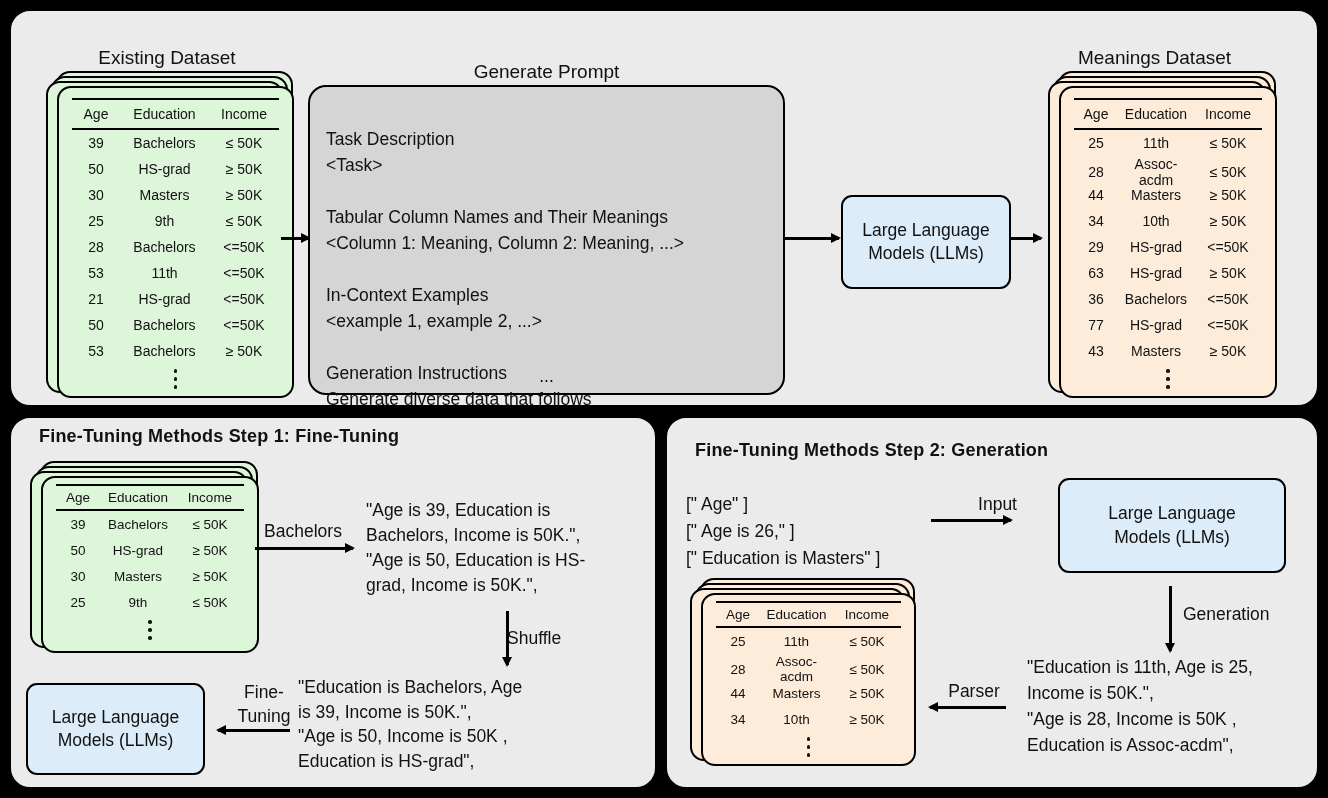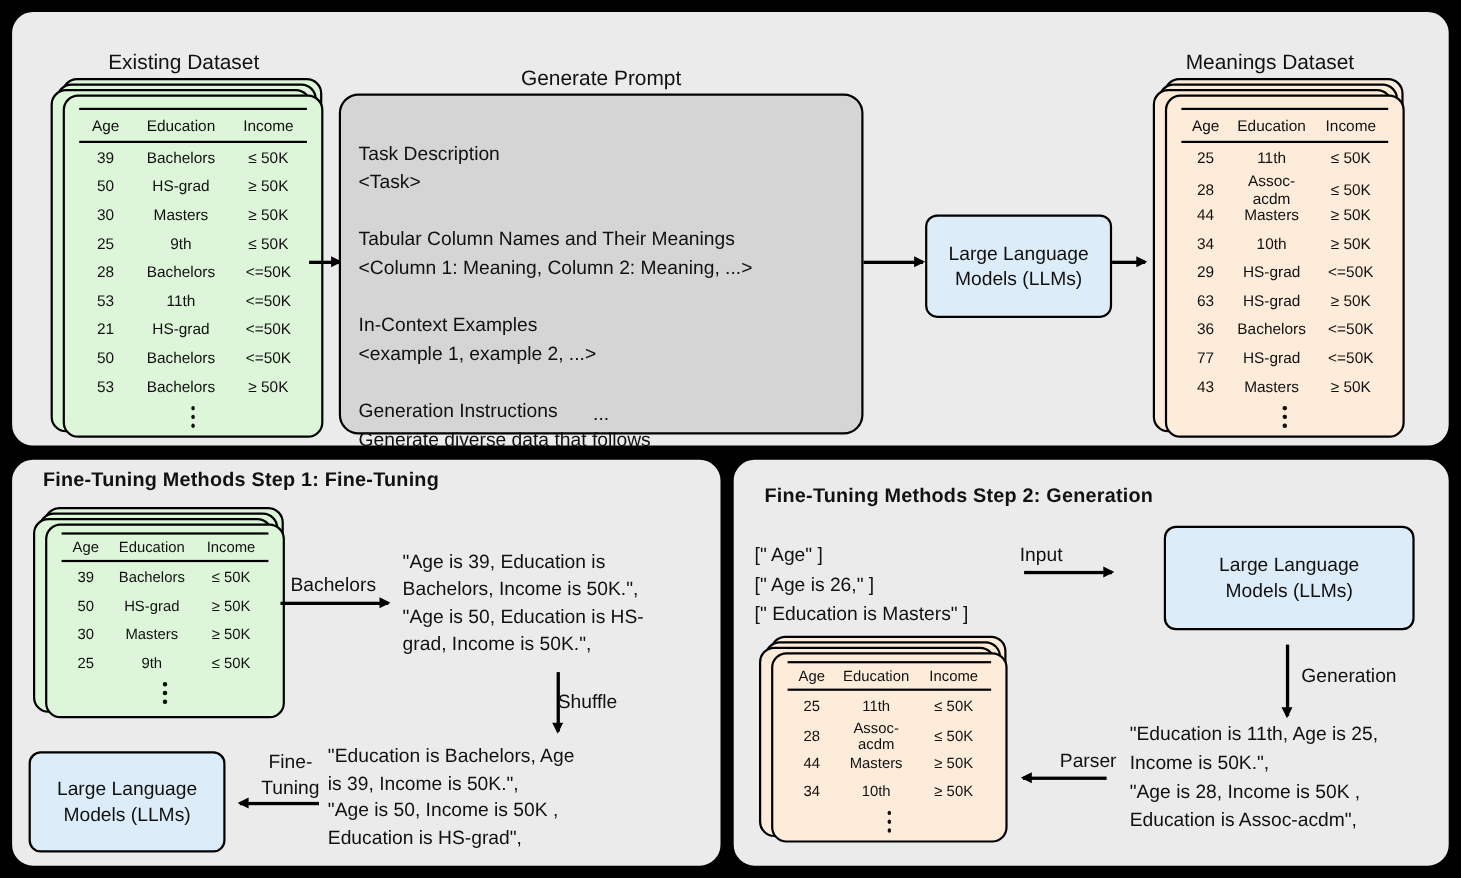--- a/index.html
+++ b/index.html
@@ -307,34 +307,34 @@
   <div class="llm" style="left:15px;top:265px;width:179px;height:92px;">Large Language Models (LLMs)</div>
 </div>
 
 <div class="panel" style="left:664px;top:415px;width:656px;height:375px;">
   <div class="ptitle small" style="left:16px;top:22px;">Fine-Tuning Methods Step 2: Generation</div>
 
   <div class="txt" style="left:19px;top:73px;line-height:27px;">[" Age" ]
 [" Age is 26," ]
 [" Education is Masters" ]</div>
 
-  <div class="albl" style="left:260px;top:76px;width:90px;text-align:left;">Input</div>
+  <div class="albl" style="left:260px;top:76px;width:90px;text-align:right;">Input</div>
   <div class="arrow ar" style="left:264px;top:101px;width:80px;"></div>
 
   <div class="llm" style="left:391px;top:60px;width:228px;height:95px;">Large Language Models (LLMs)</div>
 
   <div class="arrow ad" style="left:502px;top:168px;height:65px;"></div>
   <div class="albl" style="left:516px;top:186px;">Generation</div>
 
   <div class="txt" style="left:360px;top:236px;line-height:26px;">"Education is 11th, Age is 25,
 Income is 50K.",
 "Age is 28, Income is 50K ,
 Education is Assoc-acdm",</div>
 
-  <div class="albl" style="left:266px;top:263px;width:82px;text-align:right;">Parser</div>
+  <div class="albl" style="left:266px;top:263px;width:82px;text-align:center;">Parser</div>
   <div class="arrow al" style="left:263px;top:288px;width:76px;"></div>
 
   <div class="stack" style="left:18px;top:160px;width:230px;height:188px;">
     <div class="layer l3 peach" style="width:215px;height:173px;"></div>
     <div class="layer l2 peach" style="width:215px;height:173px;"></div>
     <div class="layer l1 peach" style="width:215px;height:173px;"></div>
     <div class="card peach" style="width:215px;height:173px;">
       <div class="tbl compact">
         <div class="tbl-head cols-sm">
           <span>Age</span>

